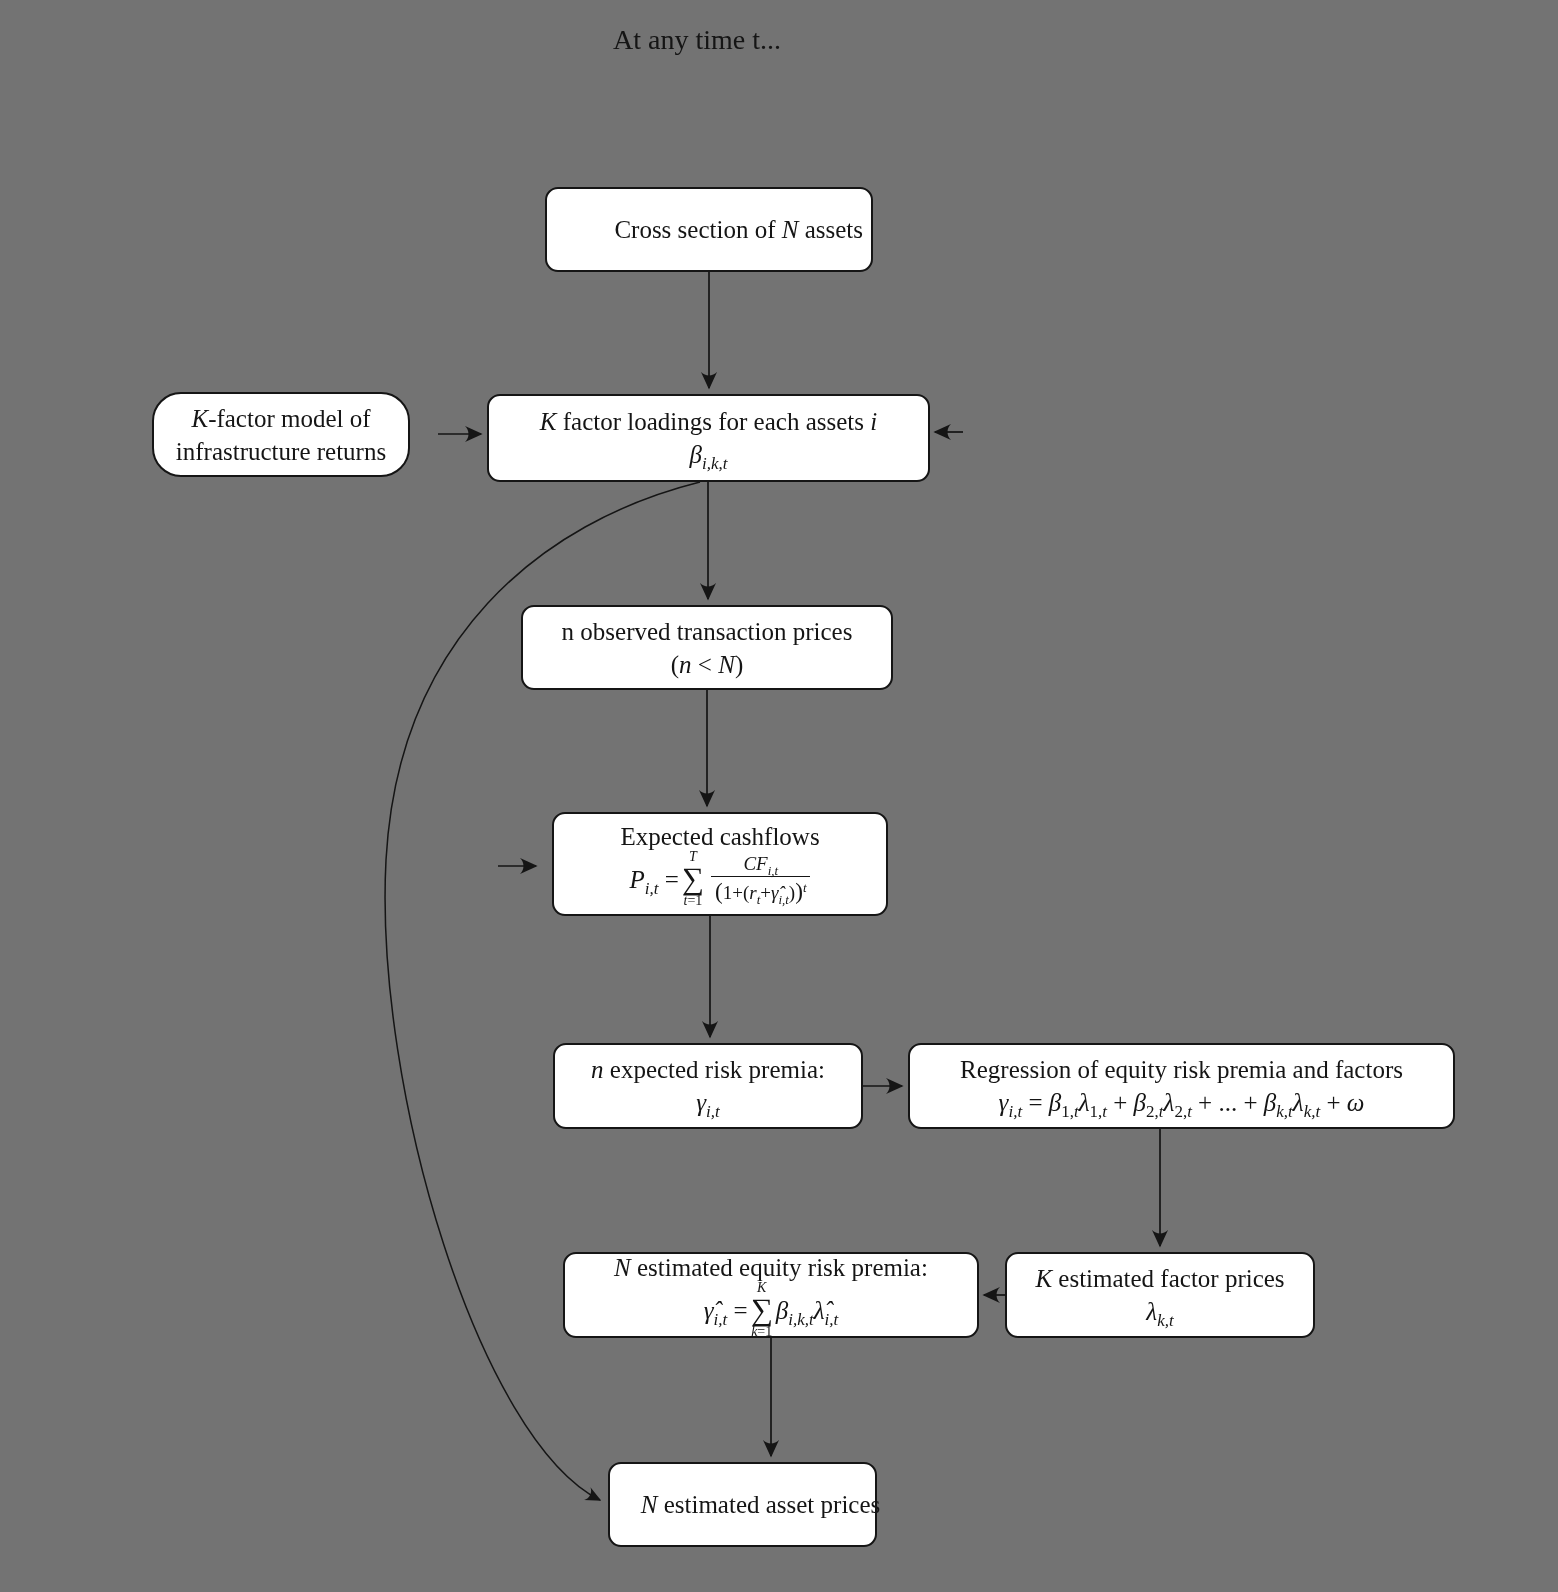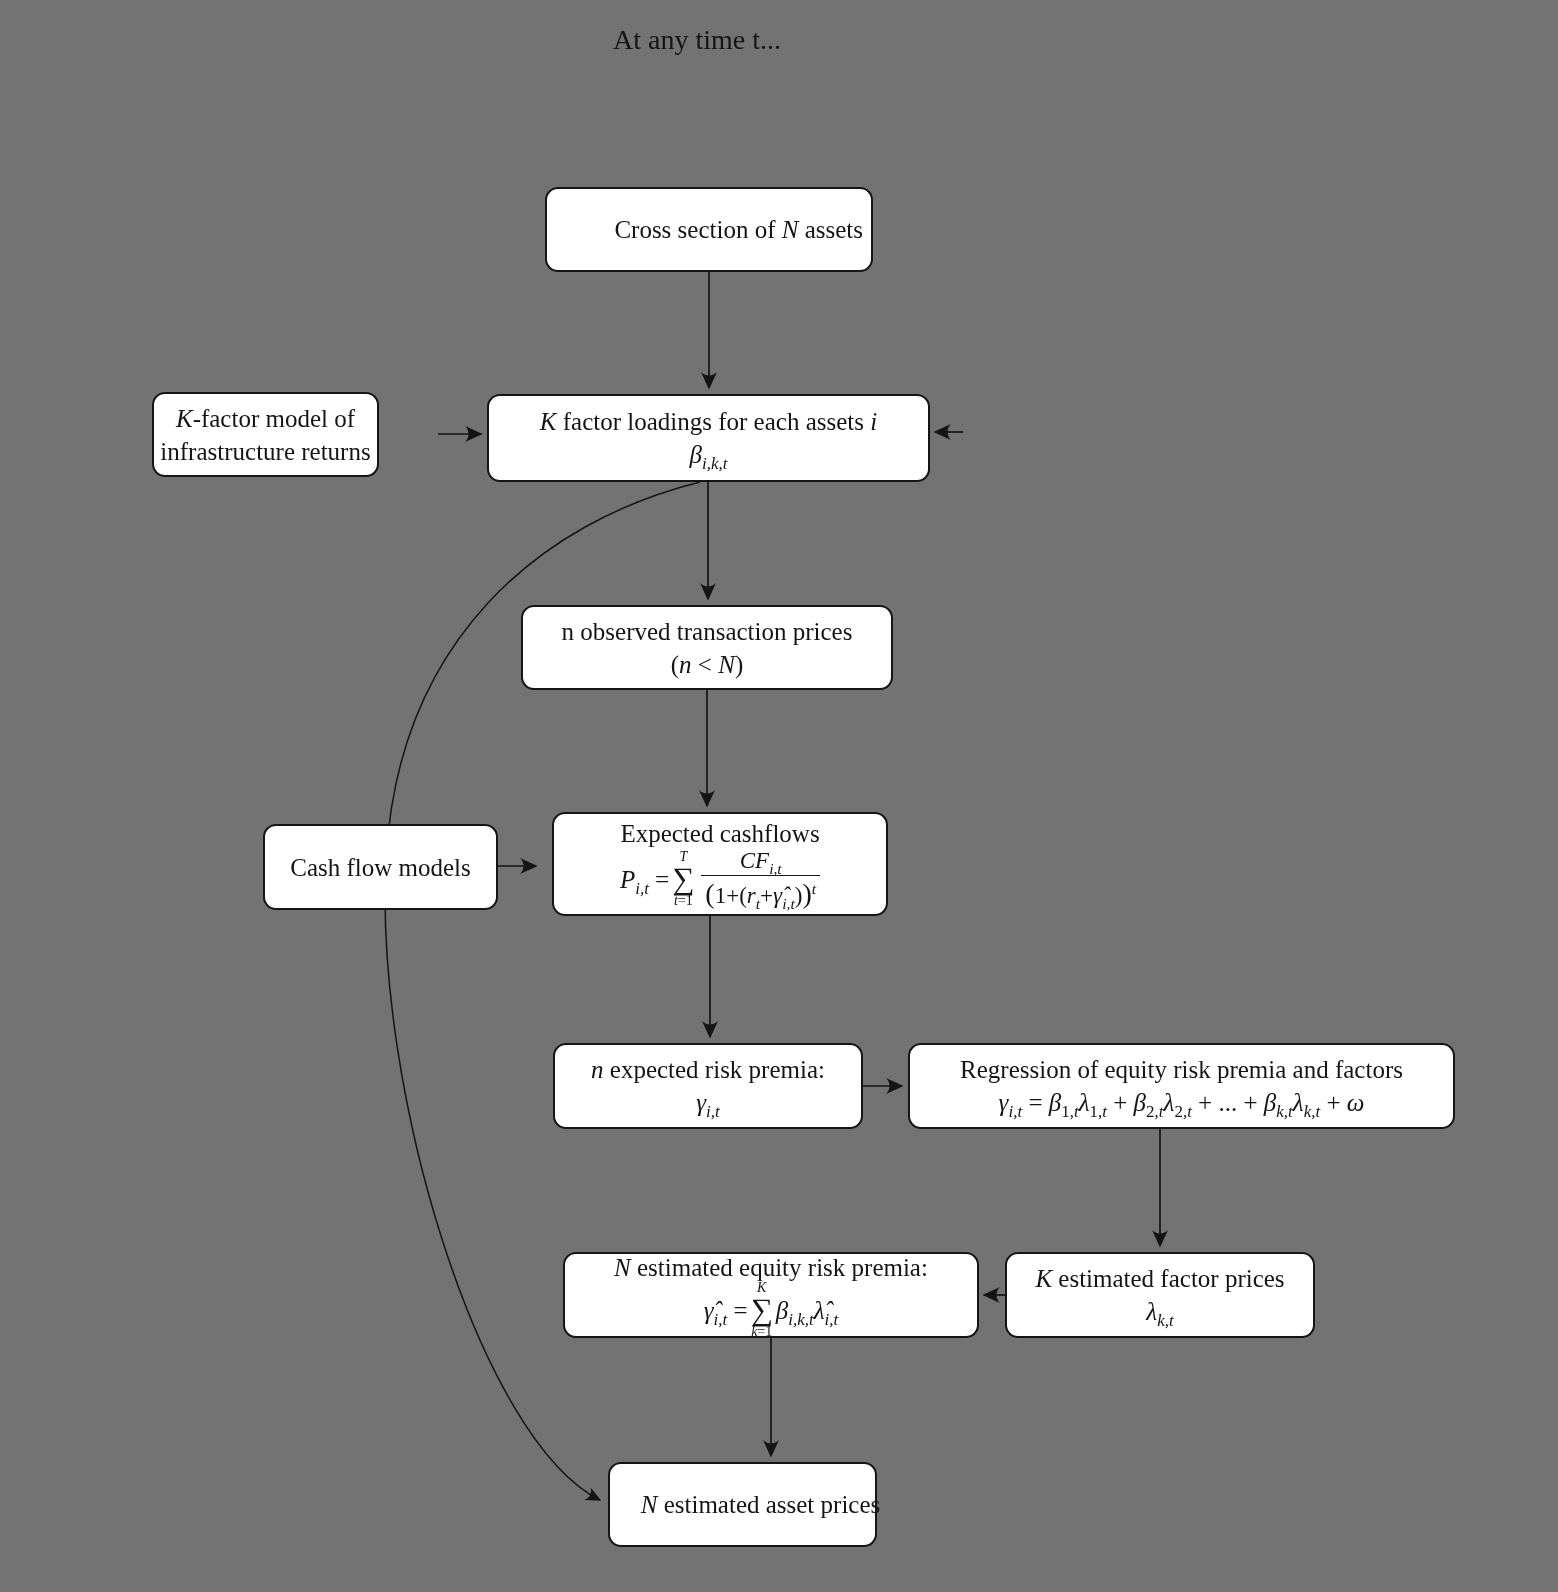--- a/index.html
+++ b/index.html
@@ -18,21 +18,21 @@
     display:flex;flex-direction:column;align-items:center;justify-content:center;
     text-align:center;font-size:25px;line-height:1.32;padding:3px 8px;
   }
   .box .bline{white-space:nowrap;}
   sub,sup{font-size:68%;line-height:0;}
   i{font-style:italic;}
   .formula-row{display:flex;align-items:center;justify-content:center;white-space:nowrap;margin-top:-3px;}
   .sum{display:inline-flex;flex-direction:column;align-items:center;line-height:1;margin:0 3px;}
   .sum .lim{font-size:14px;line-height:1;}
   .sum .glyph{font-size:31px;line-height:0.95;}
-  .frac{display:inline-flex;flex-direction:column;align-items:center;font-size:23px;line-height:1.25;margin-left:4px;}
+  .frac{display:inline-flex;flex-direction:column;align-items:center;font-size:19px;line-height:1.25;margin-left:4px;}
   .frac .num{padding:0 10px;}
   .frac .den{border-top:1.5px solid #151515;padding:0 4px;}
   .bigp{font-size:122%;}
   .f-reg{font-size:25px;white-space:nowrap;}
 </style>
 </head>
 <body>
 
 <div id="canvas">
 
@@ -55,39 +55,36 @@
     <path d="M771,1338 L771,1456" stroke="#151515" stroke-width="1.7" marker-end="url(#arr)"></path>
     <path d="M700,482 C540,522 398,640 386,860 C374,1090 480,1440 600,1500" stroke="#151515" stroke-width="1.5" marker-end="url(#arr)"></path>
   </svg>
 
   <div class="title">At any time t...</div>
 
   <div class="box" style="left:545px;top:187px;width:328px;height:85px;align-items:flex-end;">
     <div class="bline">Cross section of <i>N</i> assets</div>
   </div>
 
-  <div class="box" style="left:152px;top:392px;width:227px;height:85px;">
+  <div class="box" style="left:152px;top:392px;width:258px;height:85px;border-radius:29px;">
     <div class="bline"><i>K</i>-factor model of</div>
     <div class="bline">infrastructure returns</div>
   </div>
 
   <div class="box" style="left:487px;top:394px;width:443px;height:88px;">
     <div class="bline"><i>K</i> factor loadings for each assets <i>i</i></div>
     <div class="bline"><i>β</i><sub><i>i,k,t</i></sub></div>
   </div>
 
 
   <div class="box" style="left:521px;top:605px;width:372px;height:85px;">
     <div class="bline">n observed transaction prices</div>
     <div class="bline">(<i>n</i> &lt; <i>N</i>)</div>
   </div>
 
-  <div class="box" style="left:263px;top:824px;width:235px;height:86px;">
-    <div class="bline">Cash flow models</div>
-  </div>
 
   <div class="box" style="left:552px;top:812px;width:336px;height:104px;">
     <div class="bline">Expected cashflows</div>
     <div class="formula-row">
       <span><i>P</i><sub><i>i,t</i></sub> =</span>
       <span class="sum">
         <span class="lim"><i>T</i></span>
         <span class="glyph">∑</span>
         <span class="lim"><i>t</i>=1</span>
       </span>

